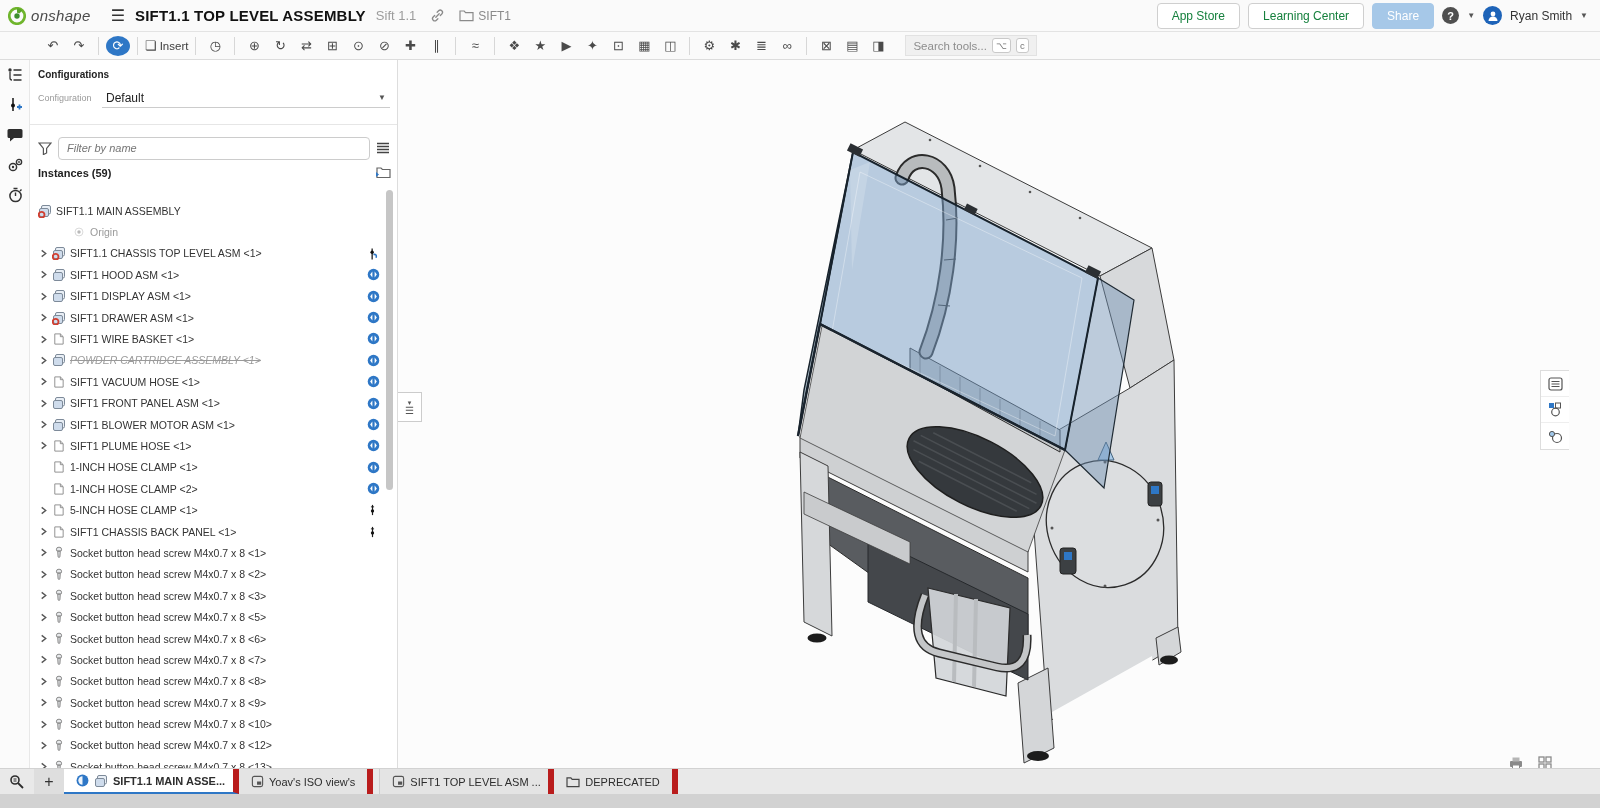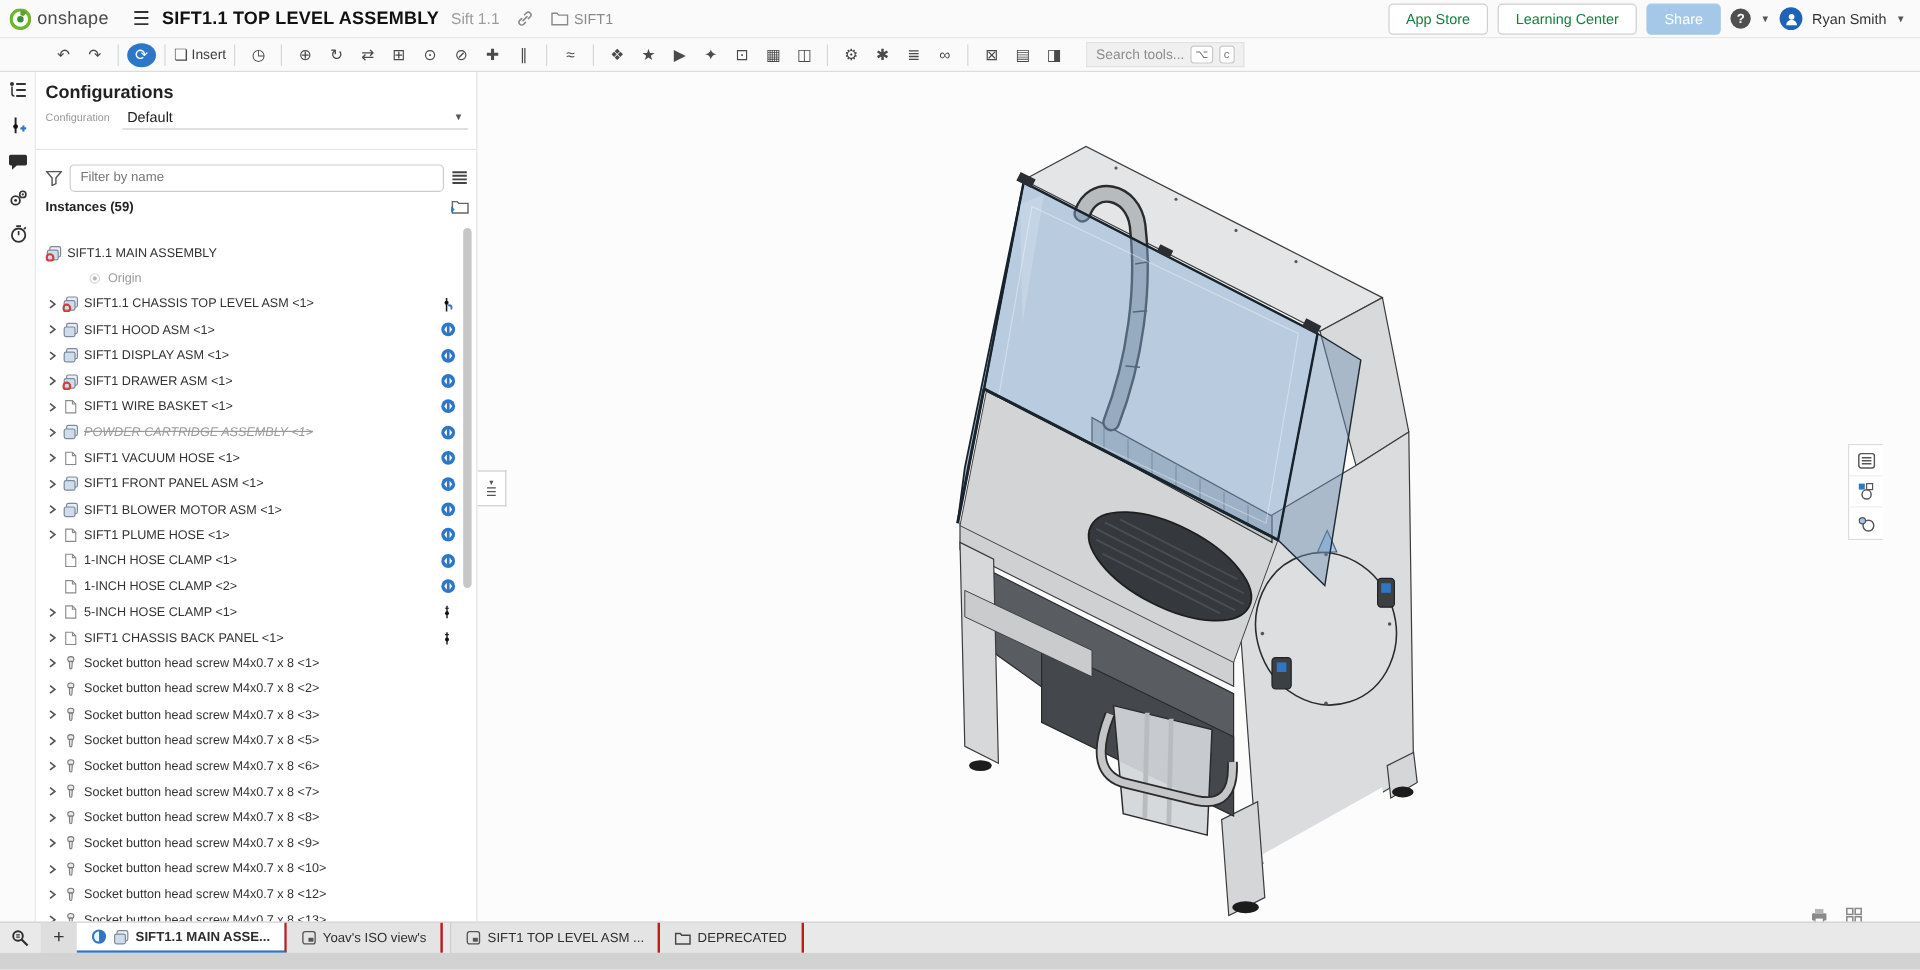--- a/index.html
+++ b/index.html
@@ -3,21 +3,21 @@
 <meta charset="utf-8">
 <style>
   * { margin:0; padding:0; box-sizing:border-box; }
   html,body { width:1600px; height:808px; overflow:hidden; background:#fff;
     font-family:"Liberation Sans", sans-serif; -webkit-font-smoothing:antialiased; }
   .abs { position:absolute; }
 
   
   #topbar { position:absolute; left:0; top:0; width:1600px; height:32px; background:#fafafa;
     border-bottom:1px solid #e3e3e3; display:flex; align-items:center; }
-  .logo-wrap { display:flex; align-items:center; gap:5px; padding:0 10px 0 8px; }
+  .logo-wrap { display:flex; align-items:center; gap:5px; padding:0 10px 0 8px;font-style:italic; }
   .logo-text { font-size:15px; color:#4a4a4a; letter-spacing:.3px; }
   .hamburger { font-size:16px; color:#333; padding:0 10px; cursor:pointer; }
   .doc-title { font-size:15px; font-weight:bold; color:#111; letter-spacing:.2px; }
   .doc-sub { font-size:13px; color:#9c9c9c; margin-left:10px; }
   .crumb-ico { margin-left:14px; display:flex; align-items:center; }
   .folder-lbl { font-size:12px; color:#8a8a8a; margin-left:4px; }
   #topbar-right { margin-left:auto; display:flex; align-items:center; gap:8px; padding-right:12px; }
   .tb-btn { font-size:12px; color:#15803d; background:#fff; border:1px solid #cfcfcf;
     border-radius:4px; padding:5px 14px; cursor:pointer; }
   .share-btn { background:#a6c8e8; border:1px solid #a6c8e8; color:#fff; }
@@ -45,30 +45,30 @@
 
   
   #leftstrip { position:absolute; left:0; top:60px; width:30px; height:708px; background:#fbfbfb;
     border-right:1px solid #e8e8e8; }
   .strip-ico { width:30px; height:30px; display:flex; align-items:center; justify-content:center;
     cursor:pointer; }
 
   
   #panel { position:absolute; left:30px; top:60px; width:368px; height:708px; background:#fff;
     border-right:1px solid #ddd; overflow:hidden; }
-  .cfg-title { position:absolute; left:8px; top:9px; font-size:15px; font-weight:bold; color:#222;text-align:center; }
+  .cfg-title { position:absolute; left:8px; top:9px; font-size:10px; font-weight:bold; color:#222;text-align:center; }
   .cfg-row { position:absolute; left:8px; top:26px; width:352px; height:24px; display:flex; align-items:center; }
   .cfg-lbl { font-size:9px; color:#9a9a9a; width:64px; }
   .cfg-val-wrap { flex:1; border-bottom:1px solid #ccc; display:flex; align-items:center;
     justify-content:space-between; padding:2px 4px; cursor:pointer; }
   .cfg-val { font-size:12px; color:#222; }
   .panel-div { position:absolute; left:0; top:64px; width:368px; height:1px; background:#e6e6e6; }
   .filter-row { position:absolute; left:8px; top:76px; width:352px; height:24px; display:flex; align-items:center; gap:6px; }
   .filter-input { flex:1; height:23px; border:1px solid #ccc; border-radius:4px; font-size:11px;
-    color:#999; padding:0 8px; font-family:"Liberation Sans",sans-serif; background:#fff; }
+    font-style:italic; color:#999; padding:0 8px; font-family:"Liberation Sans",sans-serif; background:#fff; }
   .inst-row { position:absolute; left:8px; top:106px; width:353px; display:flex; align-items:center; justify-content:space-between;text-align:center; }
   .inst-lbl { font-size:11px; font-weight:bold; color:#222; }
   #tree { position:absolute; left:0; top:140px; width:368px; height:582px; overflow:hidden; }
   .trow { position:relative; height:21.4px; display:flex; align-items:center; padding-left:6px; cursor:default; }
   .chev { width:14px; height:14px; display:flex; align-items:center; justify-content:center; flex:none; cursor:pointer; }
   .ticon { width:17px; height:14px; display:flex; align-items:center; justify-content:center; flex:none; }
   .tlabel { font-size:10.5px; color:#333; margin-left:3px; white-space:nowrap; }
   .tlabel.sup { color:#9a9a9a; font-style:italic; text-decoration:line-through; }
   .tlabel.dim { color:#9a9a9a; }
   .rico { position:absolute; right:18px; top:4px; width:13px; height:13px; }
@@ -86,21 +86,21 @@
   .dock-ico:last-child { border-bottom:none; }
   #canvas-corner { position:absolute; left:1508px; top:756px; display:flex; gap:14px; }
 
   
   #tabbar { position:absolute; left:0; top:768px; width:1600px; height:26px; background:#e9e9e9;
     border-top:1px solid #d2d2d2; display:flex; align-items:stretch; }
   .tabmgr { width:34px; display:flex; align-items:center; justify-content:center; cursor:pointer; }
   .tab-add { width:30px; display:flex; align-items:center; justify-content:center; font-size:16px;
     color:#333; background:#dedede; cursor:pointer; }
   .dtab { display:flex; align-items:center; gap:5px; padding:0 12px; font-size:11px; color:#2d2d2d;
-    background:#e4e4e4; border-right:2px solid #b91c1c; cursor:pointer; max-width:175px; white-space:nowrap; }
+    background:#e4e4e4; border-right:6px solid #b91c1c; cursor:pointer; max-width:175px; white-space:nowrap; }
   .dtab.active { background:#fff; border-bottom:2px solid #2e77c6; font-weight:bold; }
   .dtab.gap { margin-left:6px; border-left:1px solid #cdcdcd; }
   #bottomstrip { position:absolute; left:0; top:794px; width:1600px; height:14px; background:#d2d2d2; }
   svg { display:block; }
 </style>
 </head>
 <body>
 
 <div id="topbar">
   <div class="logo-wrap">

